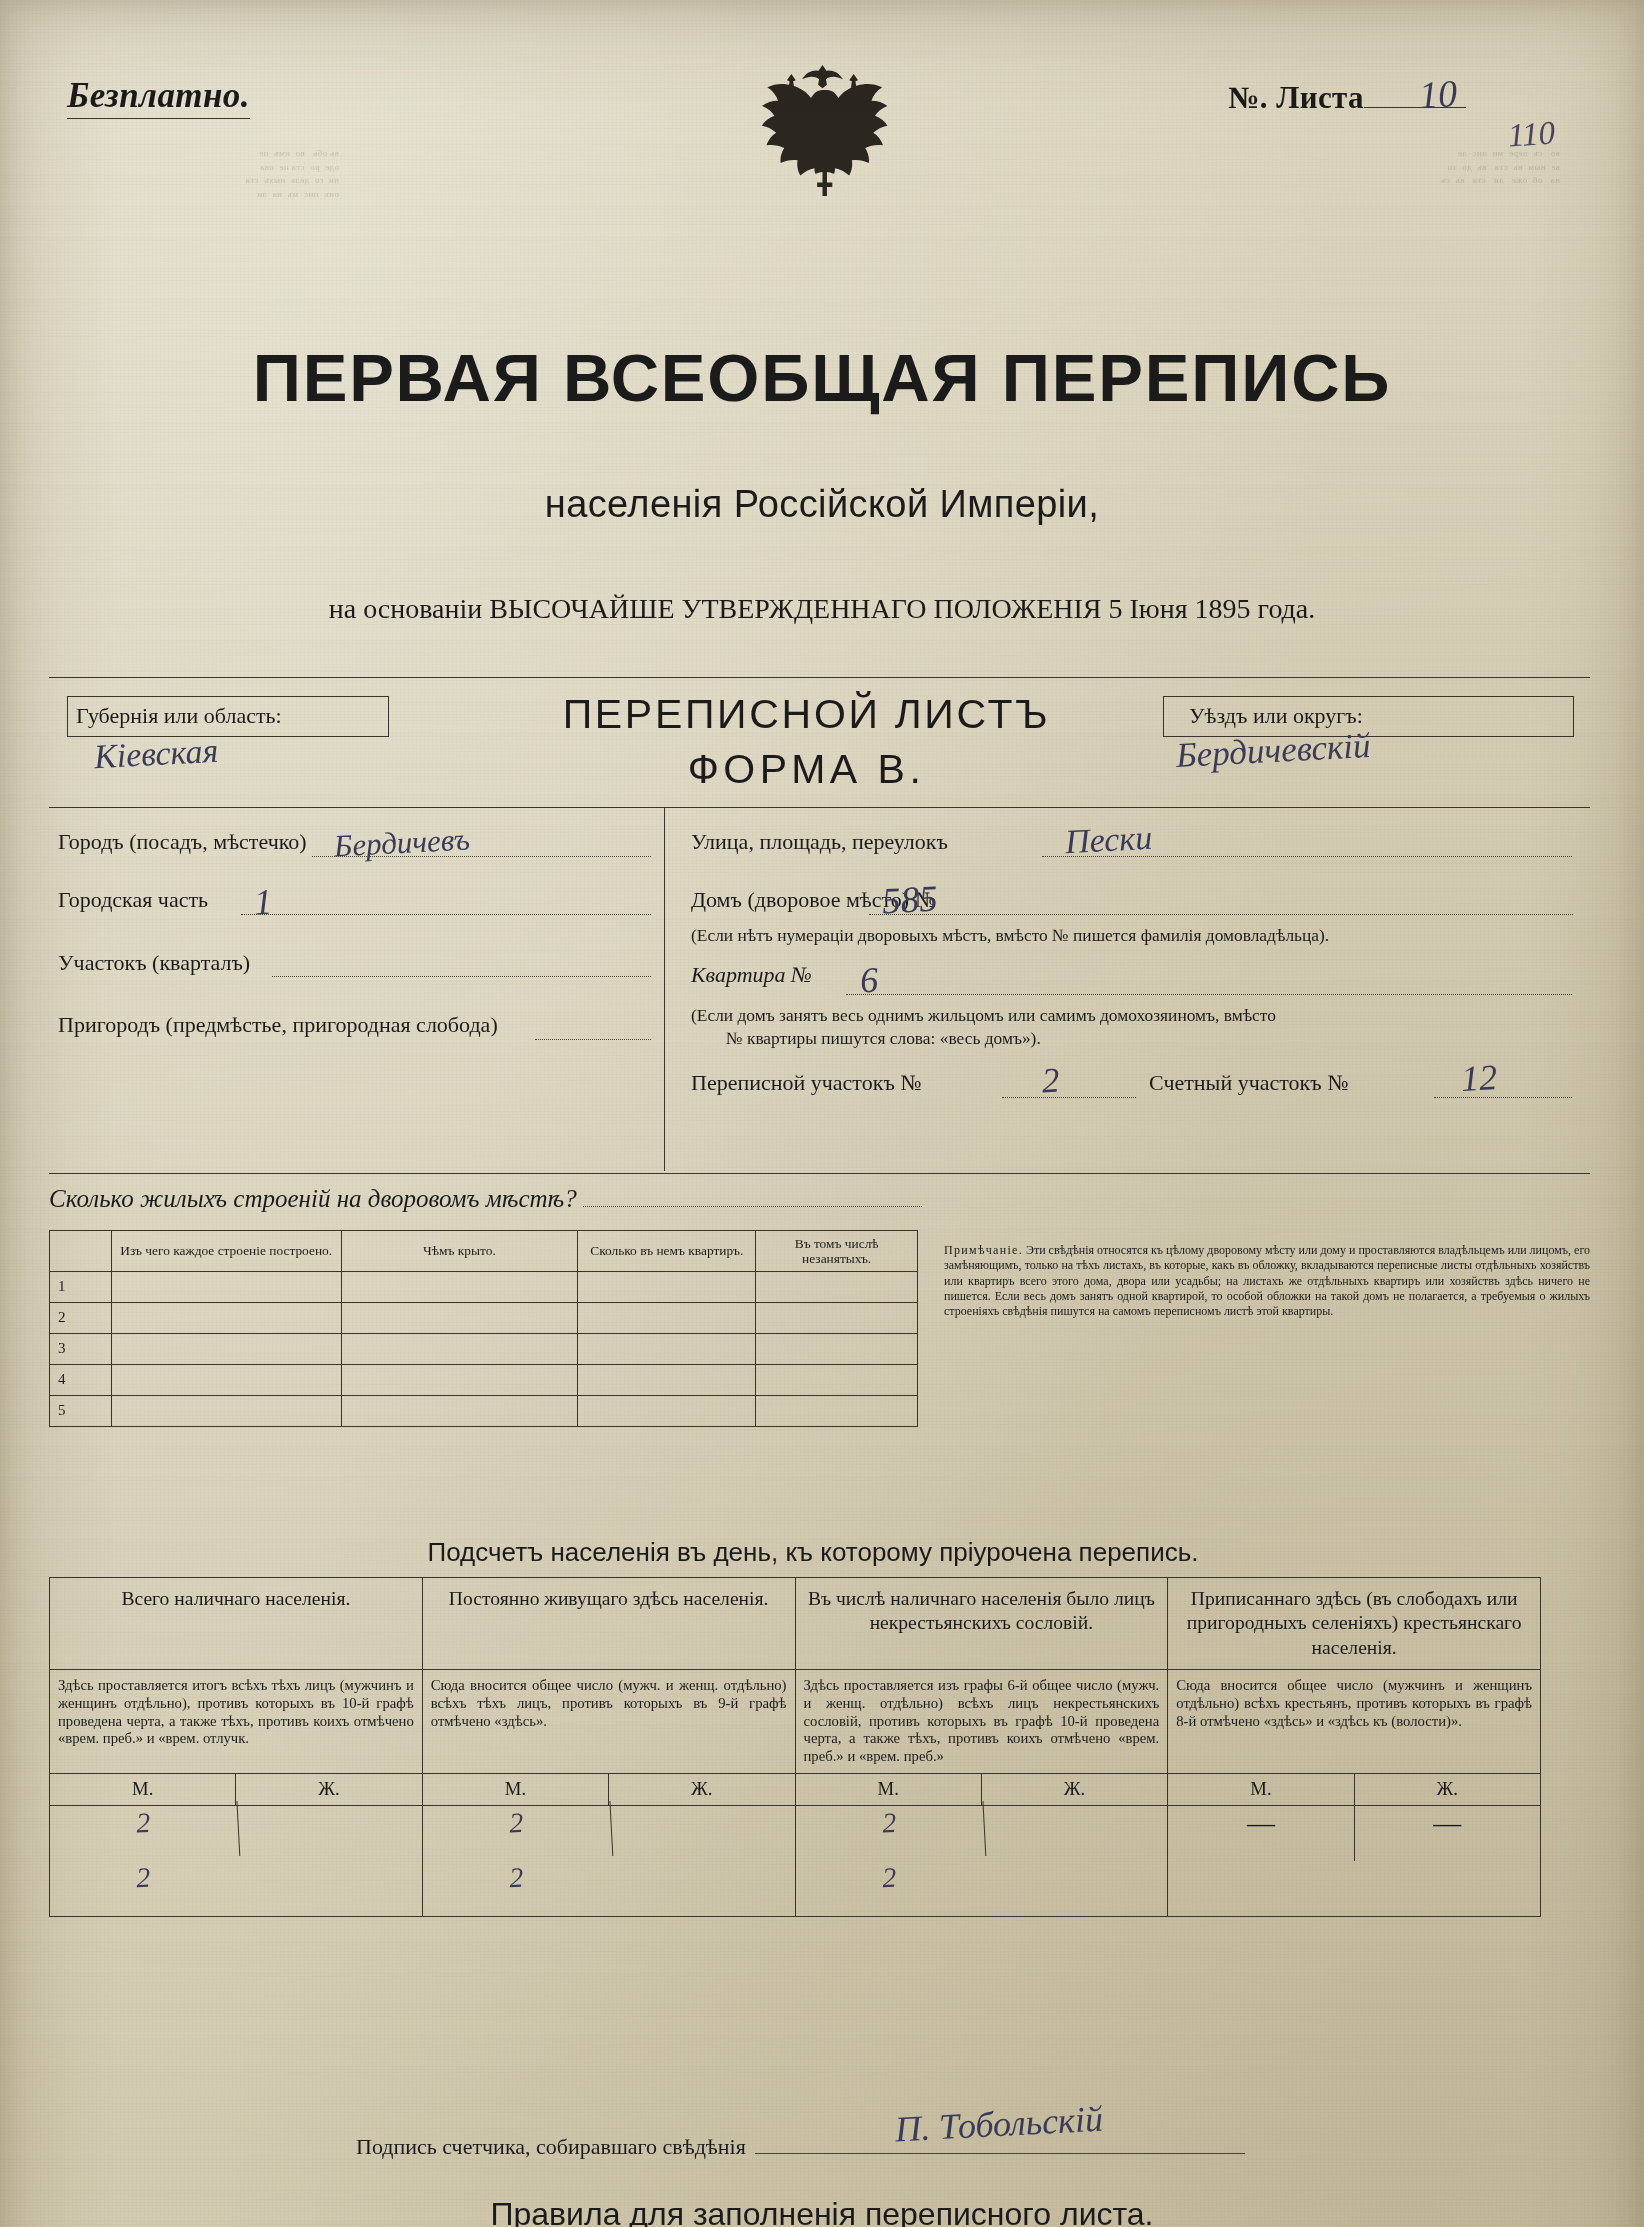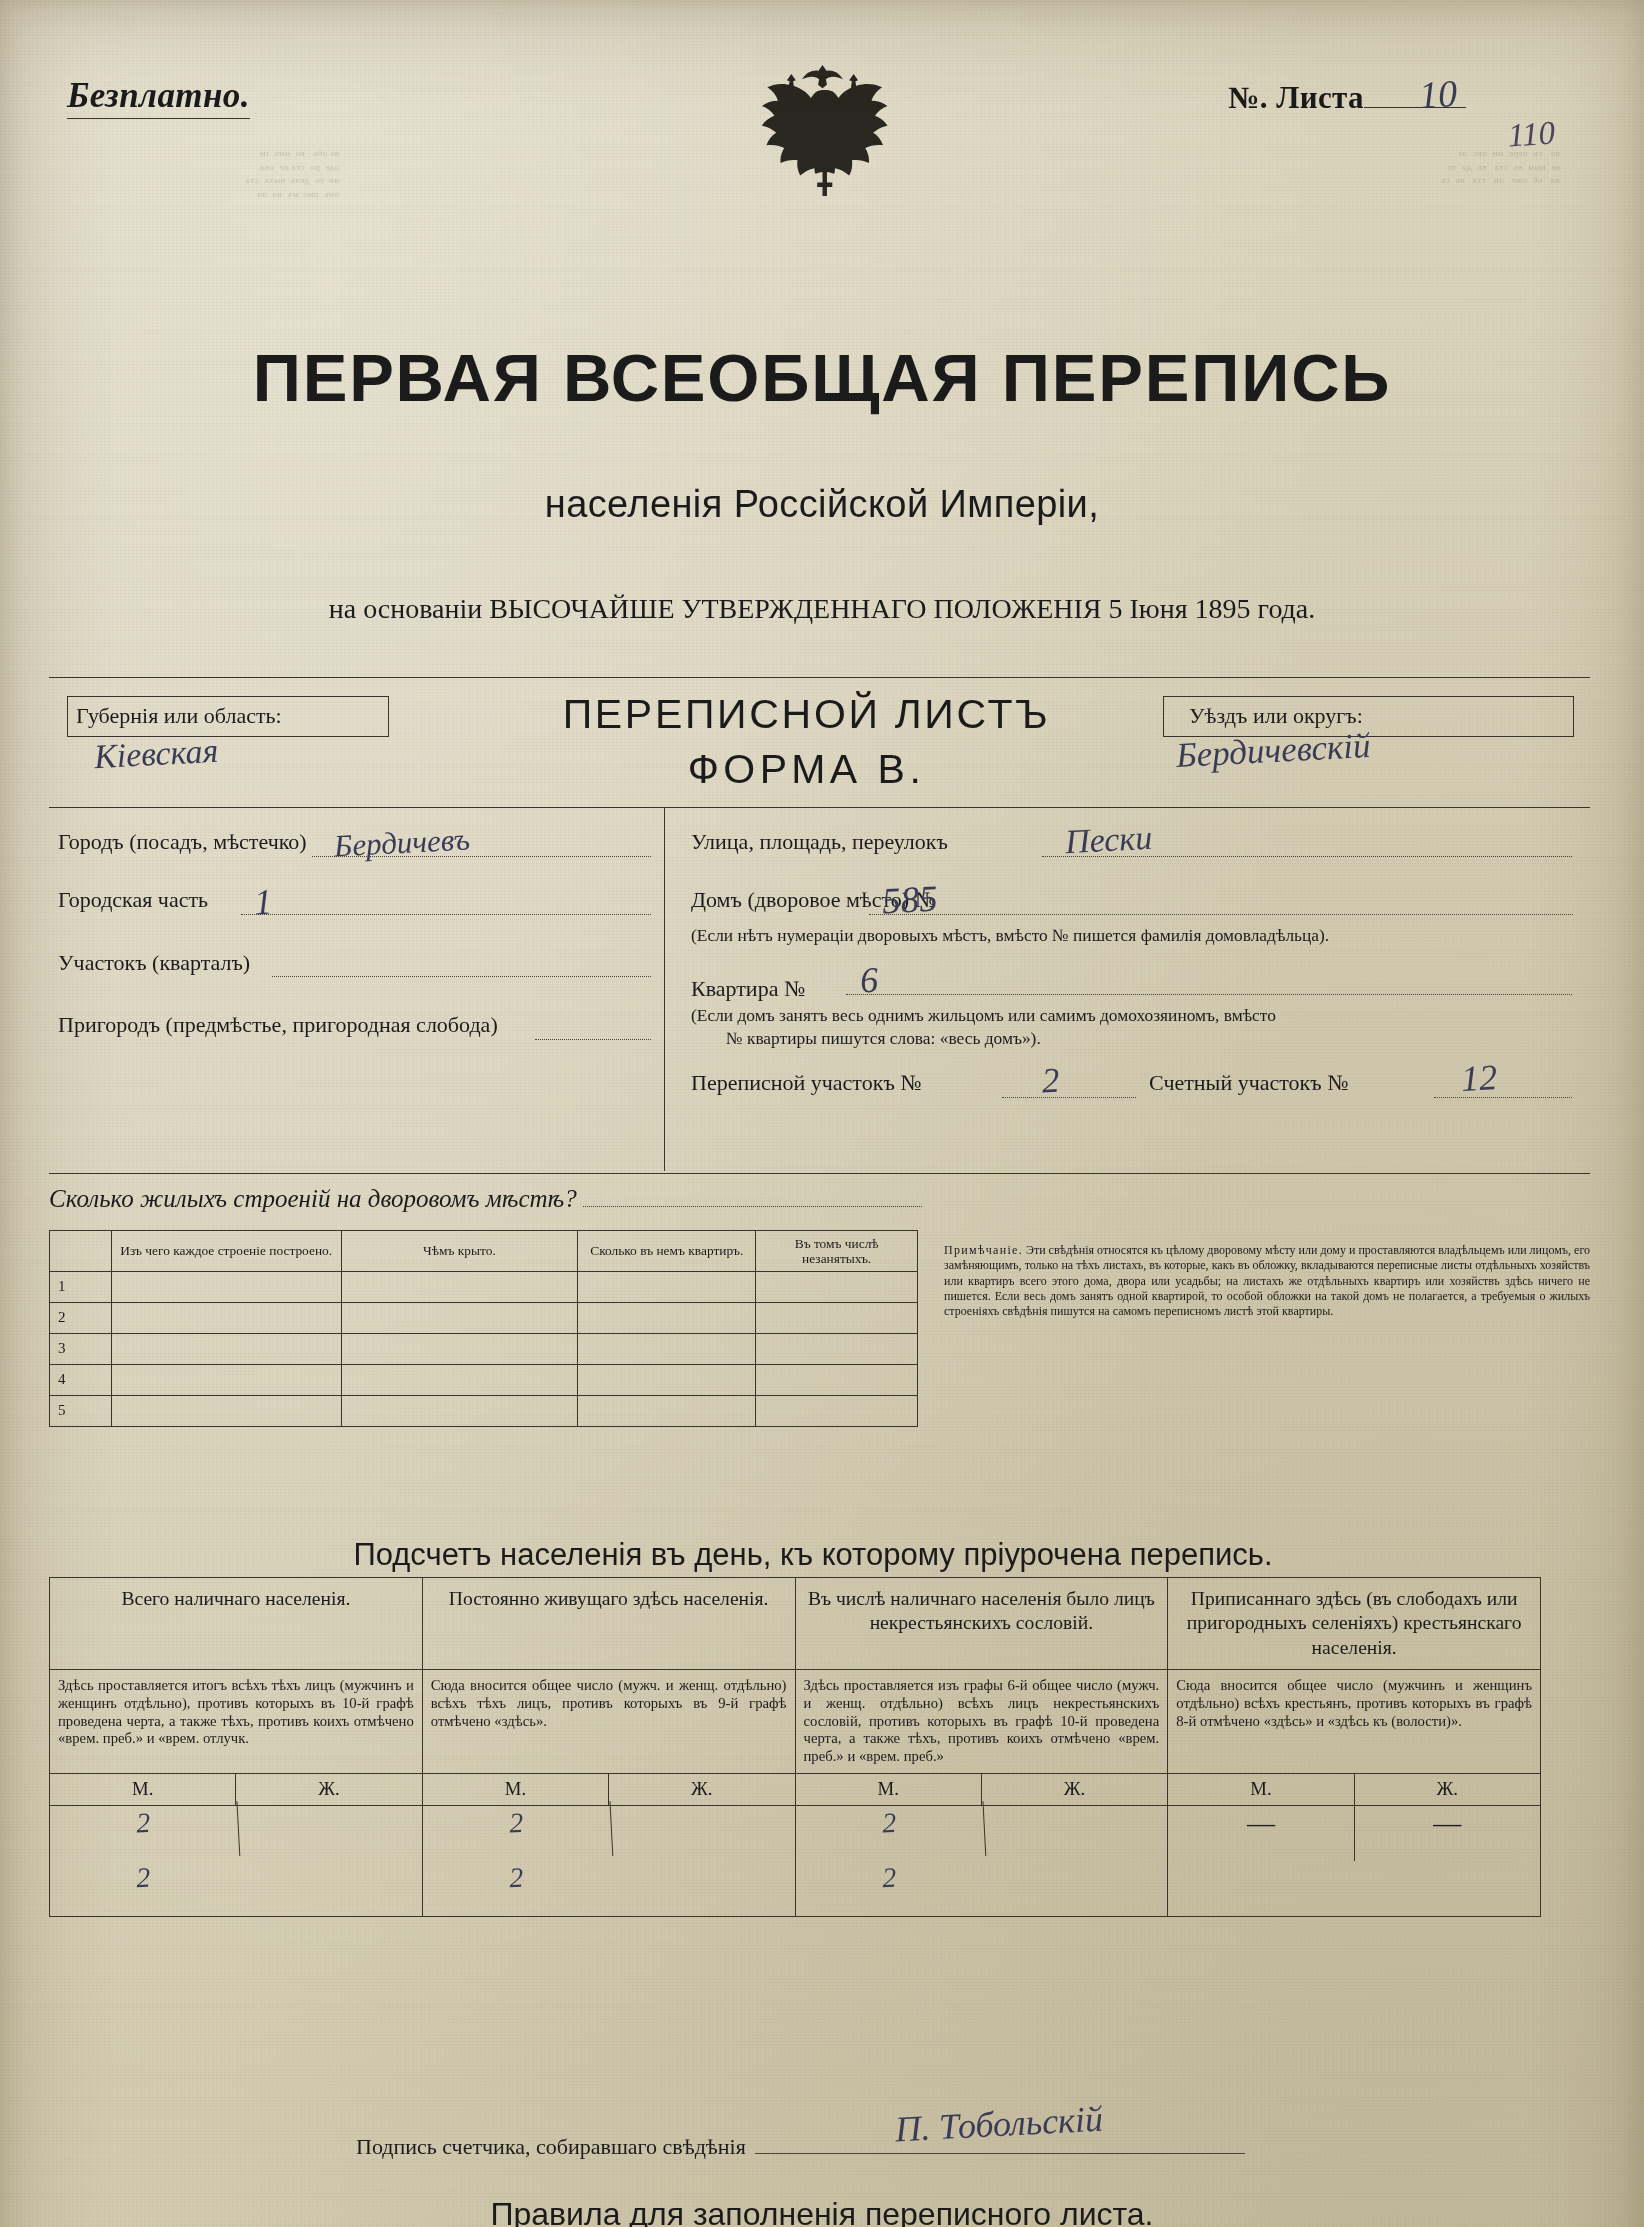--- a/index.html
+++ b/index.html
@@ -259,21 +259,21 @@
 
       <div class="lbl" style="position:absolute; left:642px; top:151px;">Улица, площадь, переулокъ</div>
       <div class="row-line" style="left:993px; top:178px; width:530px;"></div>
       <div class="hand hand-blue" style="position:absolute; left:1016px; top:143px; font-size:34px;">Пески</div>
 
       <div class="lbl" style="position:absolute; left:642px; top:209px;">Домъ (дворовое мѣсто) №</div>
       <div class="row-line" style="left:820px; top:236px; width:704px;"></div>
       <div class="hand hand-blue" style="position:absolute; left:833px; top:200px; font-size:37px;">585</div>
       <div class="lbl-sm" style="position:absolute; left:642px; top:247px;">(Если нѣтъ нумераціи дворовыхъ мѣстъ, вмѣсто № пишется фамилія домовладѣльца).</div>
 
-      <div class="lbl" style="position:absolute; left:642px; top:298px;">Квартира №</div>
+      <div class="lbl" style="position:absolute; left:642px; top:284px;font-style:italic;">Квартира №</div>
       <div class="row-line" style="left:797px; top:316px; width:726px;"></div>
       <div class="hand hand-blue" style="position:absolute; left:811px; top:281px; font-size:36px;">6</div>
       <div class="lbl-sm" style="position:absolute; left:642px; top:327px;">(Если домъ занятъ весь однимъ жильцомъ или самимъ домохозяиномъ, вмѣсто</div>
       <div class="lbl-sm" style="position:absolute; left:677px; top:350px;">№ квартиры пишутся слова: «весь домъ»).</div>
 
       <div class="lbl" style="position:absolute; left:642px; top:392px;">Переписной участокъ №</div>
       <div class="row-line" style="left:953px; top:419px; width:134px;"></div>
       <div class="hand hand-blue" style="position:absolute; left:993px; top:383px; font-size:35px;">2</div>
 
       <div class="lbl" style="position:absolute; left:1100px; top:392px;">Счетный участокъ №</div>
@@ -513,21 +513,21 @@
     <div class="popheadP"></div>
 
     <div class="popheadSpan"></div>
 
     <div class="popheadDiv"></div>
 
     <div class="popheadLabelTxt"></div>
 
     <div class="pop-heading-real popheadFinalX"></div>
 
-    <div class="popheadTitleLive" style="position:absolute; left:0; right:18px; top:1537px; text-align:center; font-family:'Liberation Sans', sans-serif; font-size:31px;">Подсчетъ населенія въ день, къ которому пріурочена перепись.</div>
+    <div class="popheadTitleLive" style="position:absolute; left:0; right:18px; top:1537px; text-align:center; font-family:'Liberation Sans', sans-serif; font-size:26px;">Подсчетъ населенія въ день, къ которому пріурочена перепись.</div>
 
     <table class="poptable">
       <tbody>
           <tr>
         <th class="pop-h" style="width:25%;">Всего наличнаго населенія.</th>
         <th class="pop-h" style="width:25%;">Постоянно живущаго здѣсь населенія.</th>
         <th class="pop-h" style="width:25%;">Въ числѣ наличнаго населенія было лицъ некрестьянскихъ сословій.</th>
         <th class="pop-h" style="width:25%;">Приписаннаго здѣсь (въ слободахъ или пригородныхъ селеніяхъ) крестьянскаго населенія.</th>
       </tr>
       <tr>

